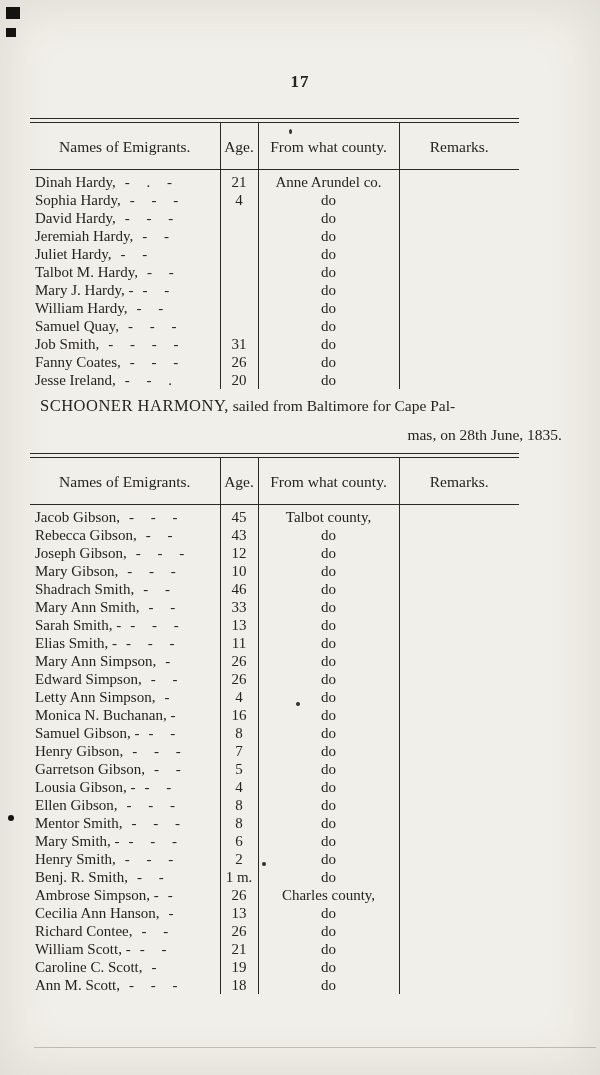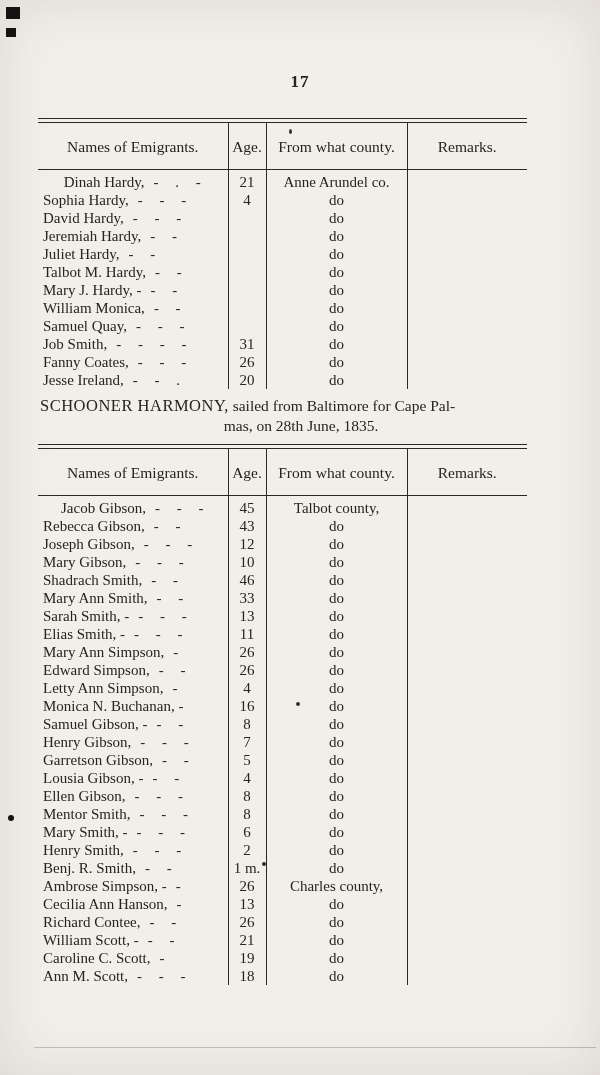--- a/index.html
+++ b/index.html
@@ -31,21 +31,21 @@
   }
 
   .page-number {
     padding-top: 72px;
     text-align: center;
     font-weight: bold;
     font-size: 17px;
     letter-spacing: 1px;
   }
 
-  .tbl-wrap { margin-left: 38px; width: 489px; }
+  .tbl-wrap { margin-left: 30px; width: 489px; }
   .tbl-wrap-1 { margin-top: 26px; }
   .tbl-wrap-2 { margin-top: 9px; }
 
   .double-rule {
     height: 5px;
     border-top: 1.5px solid #2b2923;
     border-bottom: 1px solid #2b2923;
   }
 
   table {
@@ -70,34 +70,34 @@
   }
   th + th, td + td { border-left: 1px solid #2b2923; }
 
   td {
     height: 18px;
     line-height: 18px;
     padding: 0 3px;
     overflow: hidden;
     white-space: nowrap;
   }
-  tbody tr:first-child td { padding-top: 3px; text-align: center; }
+  tbody tr:first-child td { padding-top: 3px; }
   td.c-name { padding-left: 5px; text-align: left; }
   td.c-age { text-align: center; }
   td.c-county { text-align: center; }
   .leader {
     padding-left: 9px;
     letter-spacing: 3px;
     word-spacing: 7px;
   }
 
   .schooner-heading { margin: 7px 0 0 40px; width: 522px; }
   .sh-line1 { font-size: 15.5px; white-space: nowrap; }
   .sh-title { font-weight: normal; font-size: 16.5px; letter-spacing: 0.5px; }
-  .sh-line2 { text-align: center; font-size: 15.5px; margin-top: 1px; }
+  .sh-line2 { text-align: right; font-size: 15.5px; margin-top: 10px; }
 </style>
 </head>
 <body>
 
 <div class="page">
 
   <div class="art art1"></div>
   <div class="art art2"></div>
   <div class="art art3"></div>
   <div class="speck speck1"></div>
@@ -161,21 +161,21 @@
             <td class="c-county">do</td>
             <td class="c-remarks"></td>
           </tr>
           <tr>
             <td class="c-name"><span>Mary J. Hardy, -</span><span class="leader">- -</span></td>
             <td class="c-age"></td>
             <td class="c-county">do</td>
             <td class="c-remarks"></td>
           </tr>
           <tr>
-            <td class="c-name"><span>William Monica,</span><span class="leader">- -</span></td>
+            <td class="c-name"><span>William Hardy,</span><span class="leader">- -</span></td>
             <td class="c-age"></td>
             <td class="c-county">do</td>
             <td class="c-remarks"></td>
           </tr>
           <tr>
             <td class="c-name"><span>Samuel Quay,</span><span class="leader">- - -</span></td>
             <td class="c-age"></td>
             <td class="c-county">do</td>
             <td class="c-remarks"></td>
           </tr>

